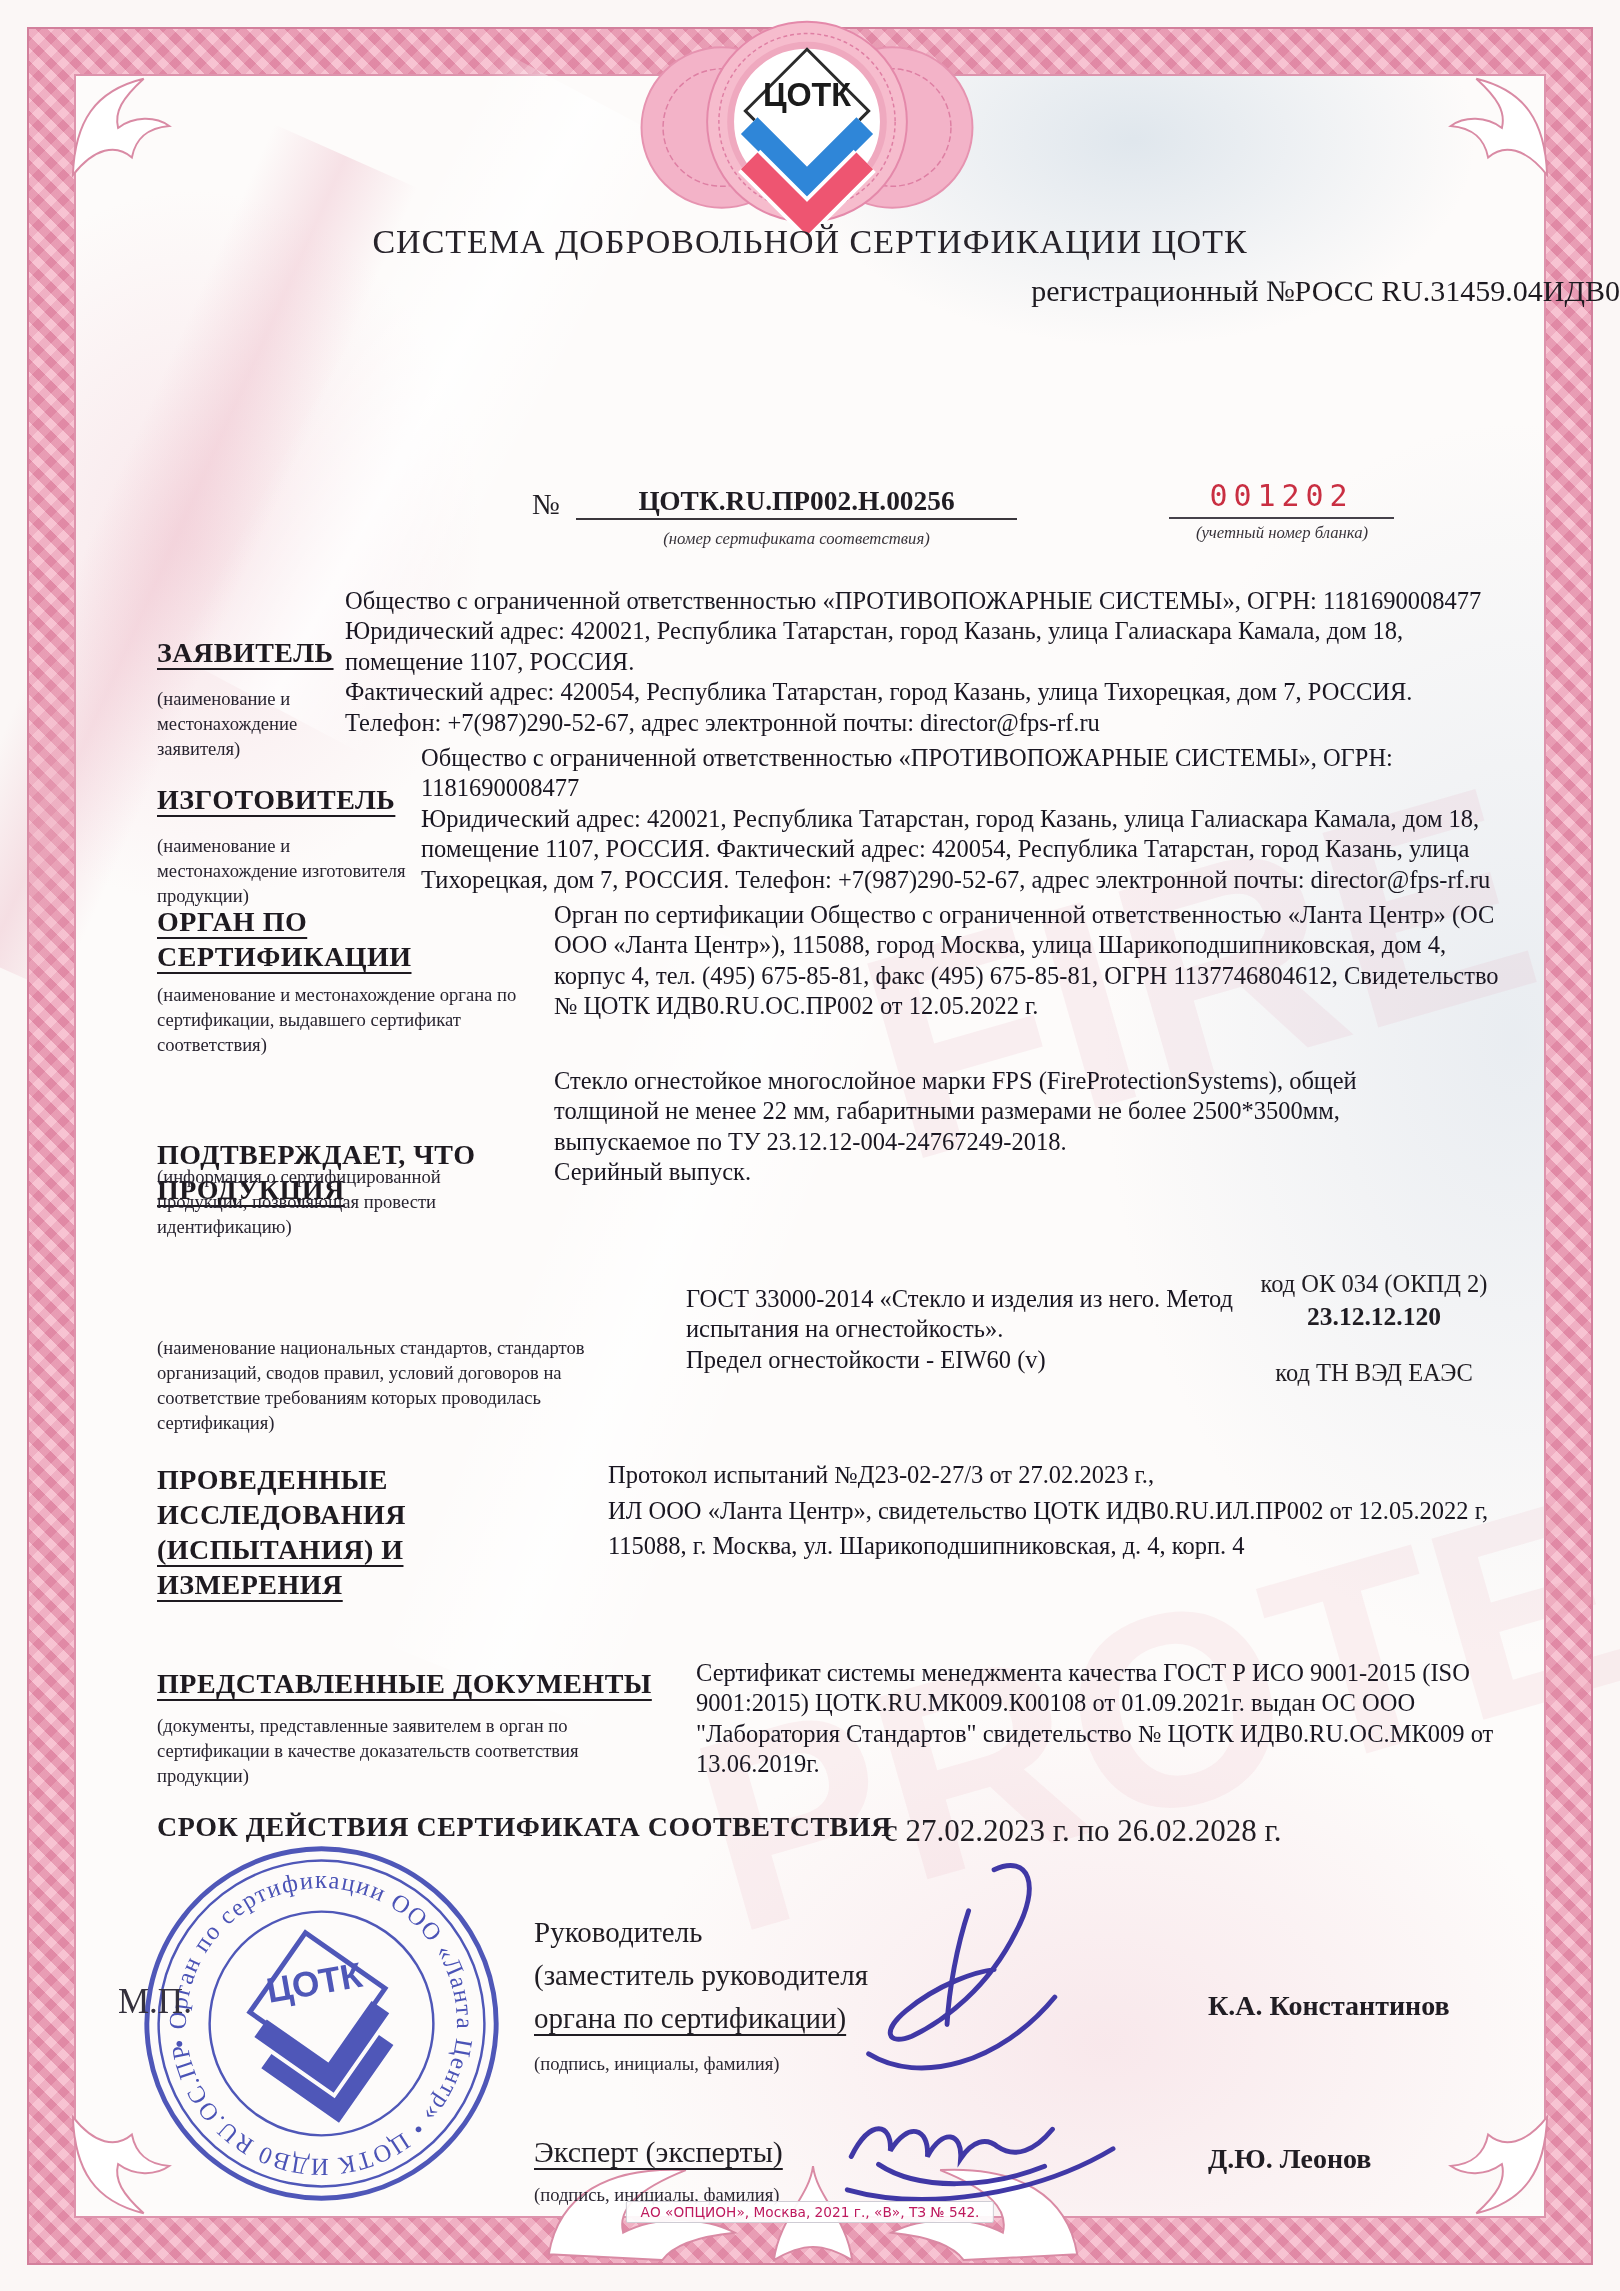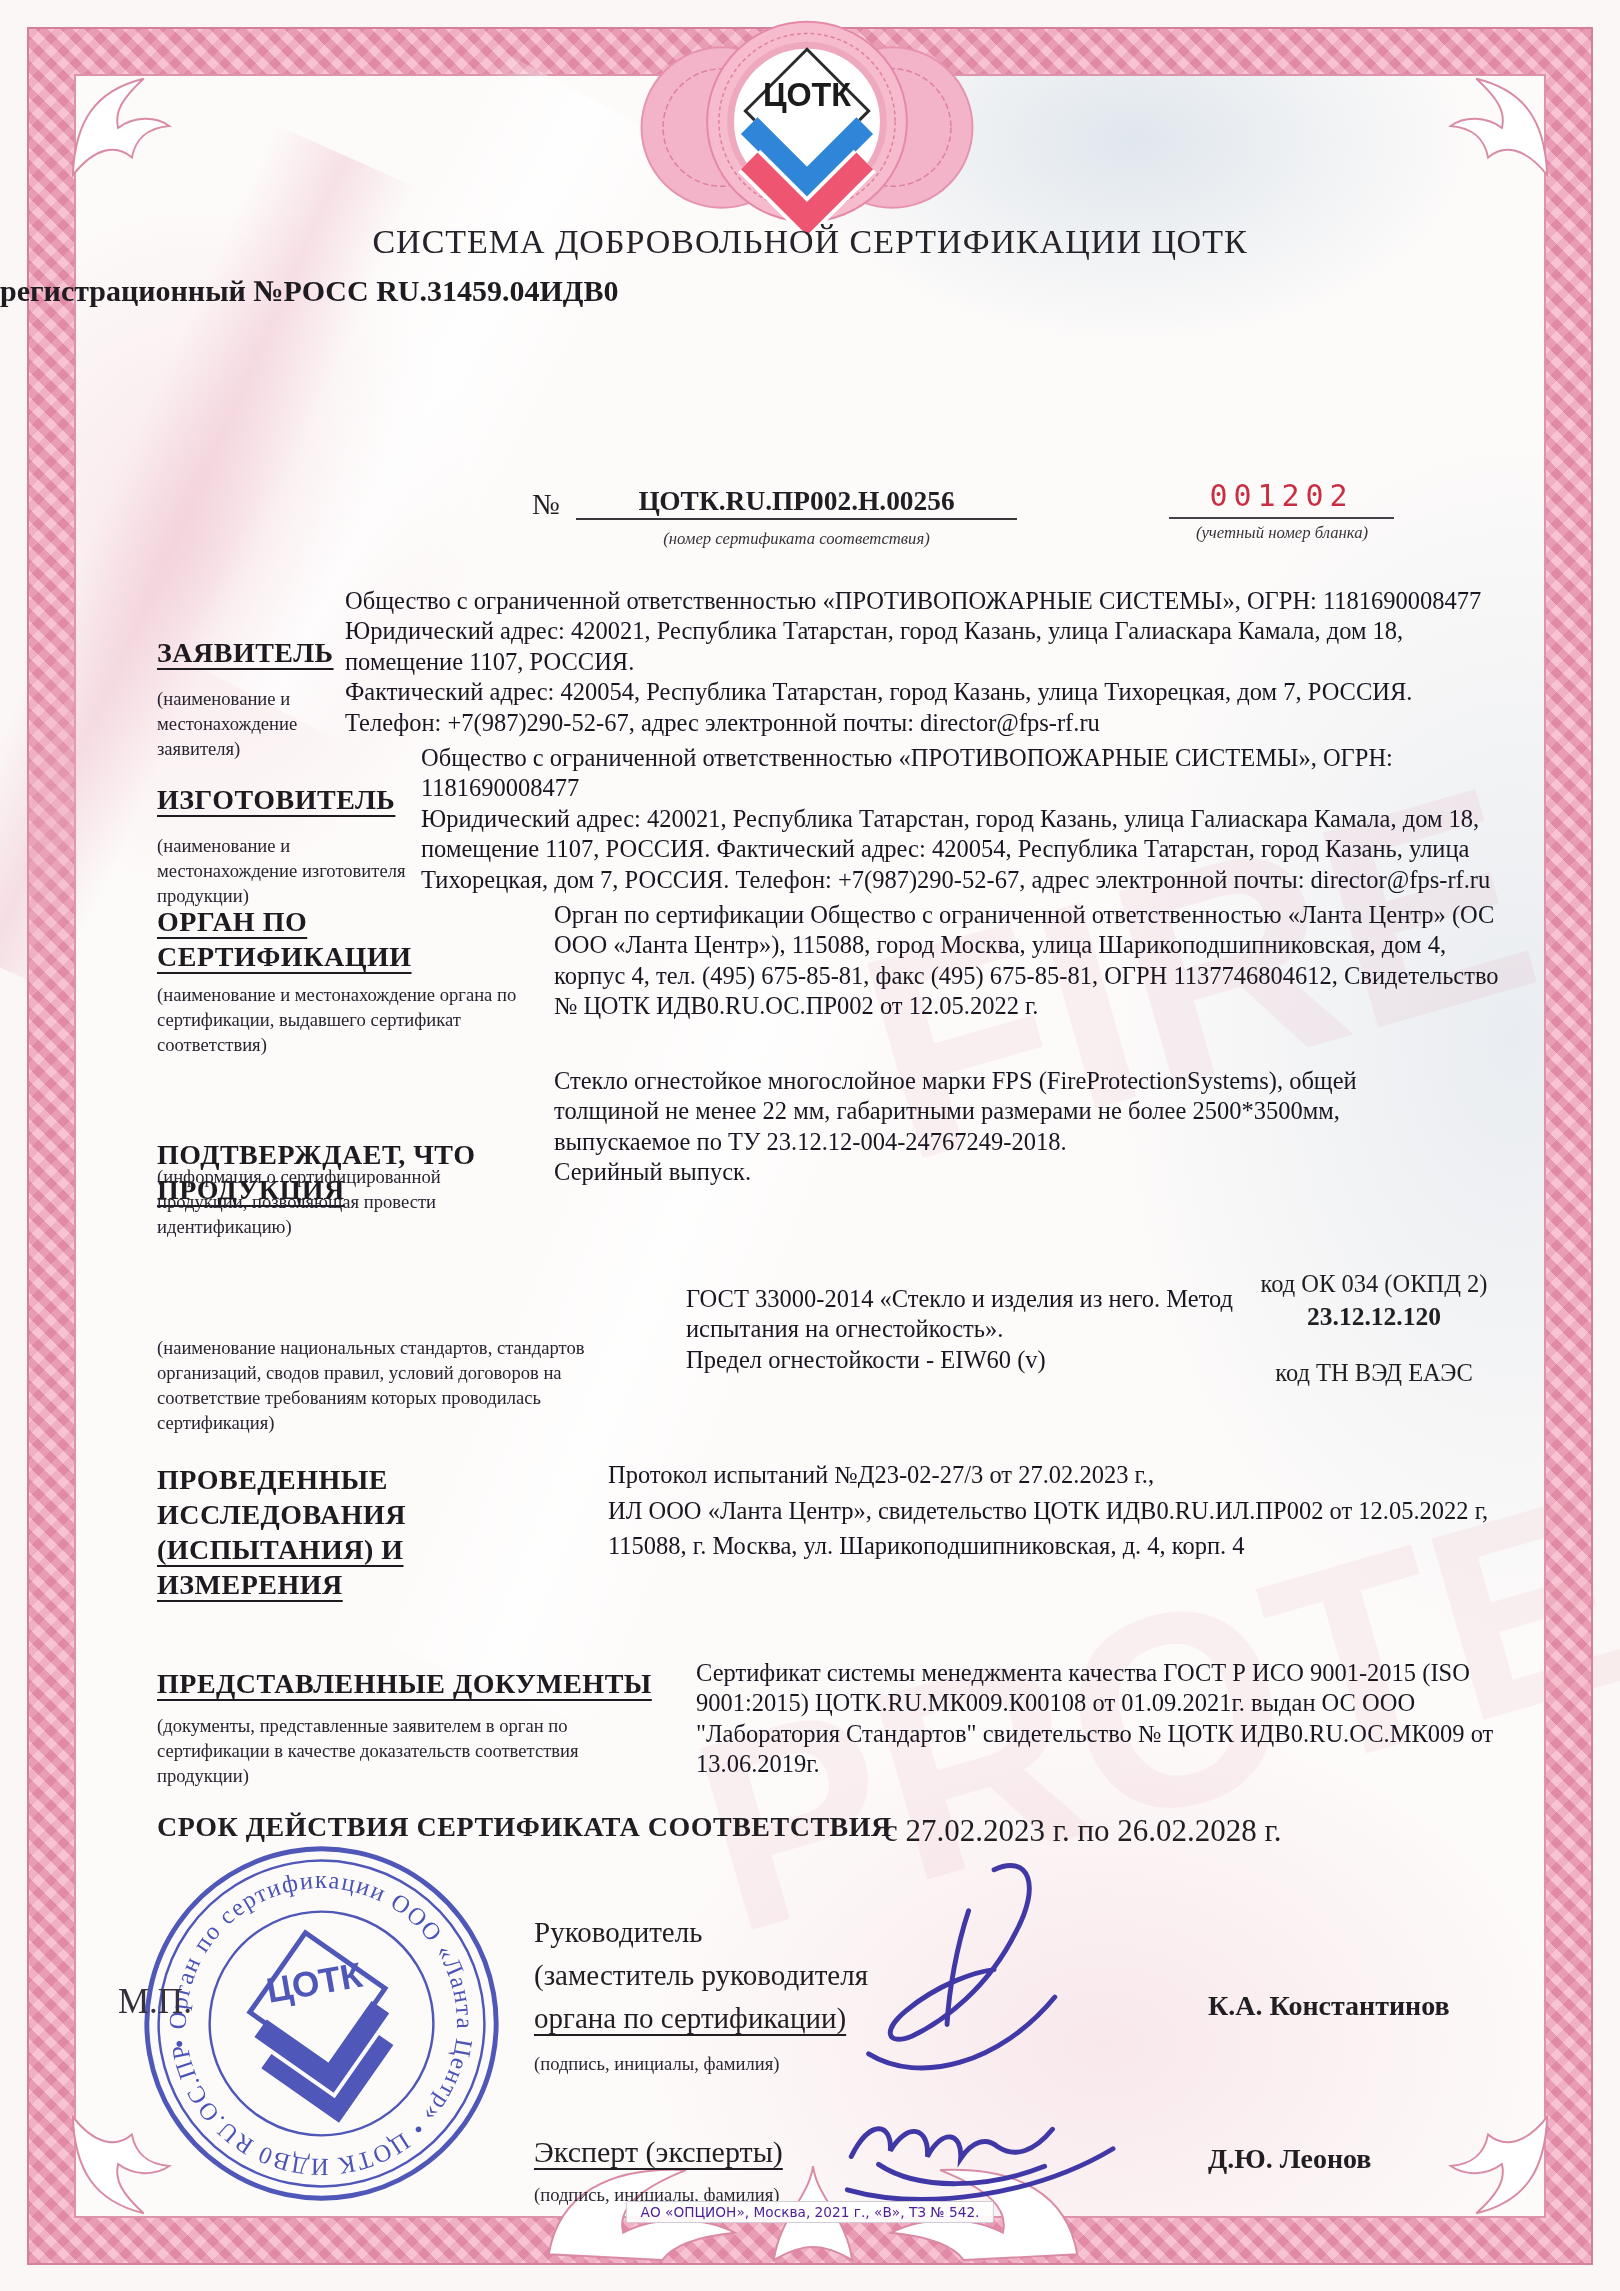--- a/index.html
+++ b/index.html
@@ -19,22 +19,22 @@
         radial-gradient(ellipse 686px 490px at 70% 92%, rgba(238,188,201,.30), transparent 70%),
         #fdfbfa;}
   .scanband{position:absolute;pointer-events:none;}
   .wm-word{position:absolute;font-family:"Liberation Sans", sans-serif;font-weight:bold;
            pointer-events:none;user-select:none;}
   .corner{position:absolute;width:118px;height:118px;}
   
   .rosette{position:absolute;left:606px;top:11.8px;}
   .sys-title{position:absolute;left:0;top:223px;width:100%;text-align:center;
              font-size:34px;letter-spacing:1px;color:#27232a;}
-  .reg-line{position:absolute;left:0;top:274px;width:100%;text-align:left;
-            font-size:30px;font-weight:bold;color:#1e1b21;}
+  .reg-line{position:absolute;left:0;top:274px;width:100%;text-align:right;
+            font-size:30px;font-weight:normal;color:#1e1b21;}
   .doc-title{position:absolute;left:0;top:390px;width:100%;text-align:center;
              font-size:46px;font-weight:bold;letter-spacing:2.9px;color:#231f24;}
   
   .no-sign{position:absolute;left:532px;top:488px;font-size:29px;}
   .cert-number{position:absolute;left:576px;top:486px;width:441px;text-align:center;
                font-size:27.4px;font-weight:bold;border-bottom:2px solid #3a363c;padding-bottom:1px;}
   .cert-number-caption{position:absolute;left:576px;top:529px;width:441px;text-align:center;
                font-size:16.7px;font-style:italic;color:#37333a;}
   .blank-number{position:absolute;left:1169px;top:478px;width:225px;text-align:center;
                font-family:"DejaVu Sans Mono", monospace;font-size:30px;color:#c92f42;
@@ -56,21 +56,21 @@
   .head-role{position:absolute;left:534px;top:1911px;font-size:29px;line-height:1.48;}
   .head-caption{position:absolute;left:534px;top:2053px;font-size:18.6px;color:#2b2732;}
   .expert-role{position:absolute;left:534px;top:2135px;font-size:30px;}
   .expert-caption{position:absolute;left:534px;top:2184px;font-size:18.6px;color:#2b2732;}
   .sig1{position:absolute;left:851px;top:1852px;}
   .sig2{position:absolute;left:835px;top:2096px;}
   .name1{position:absolute;left:1208px;top:1990px;font-size:28px;font-weight:bold;}
   .name2{position:absolute;left:1208px;top:2143px;font-size:28px;font-weight:bold;}
   
   .imprint{position:absolute;left:50%;top:2201px;transform:translateX(-50%);
-           font-family:"DejaVu Sans", sans-serif;font-size:13.7px;color:#4c1d95;
+           font-family:"DejaVu Sans", sans-serif;font-size:13.7px;color:#be185d;
            background:rgba(255,255,255,.93);border:1px solid #cfccd4;border-radius:2px;
            padding:2px 13.7px;white-space:nowrap;z-index:5;}
 </style>
 </head>
 <body>
 
 <div class="page">
 
   <div class="frame-band"></div>
   <div class="frame-inner"></div>

